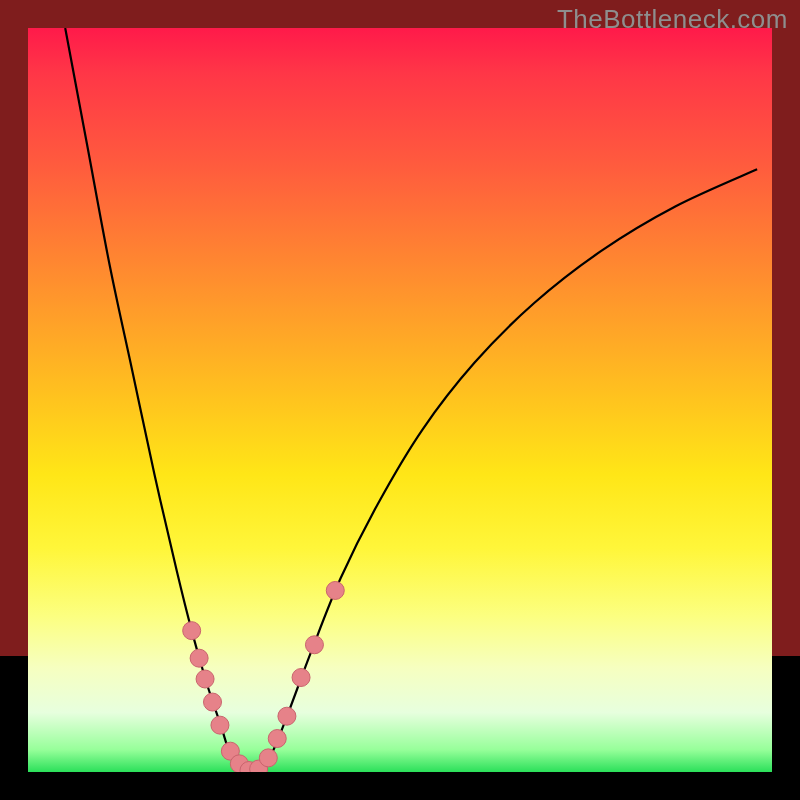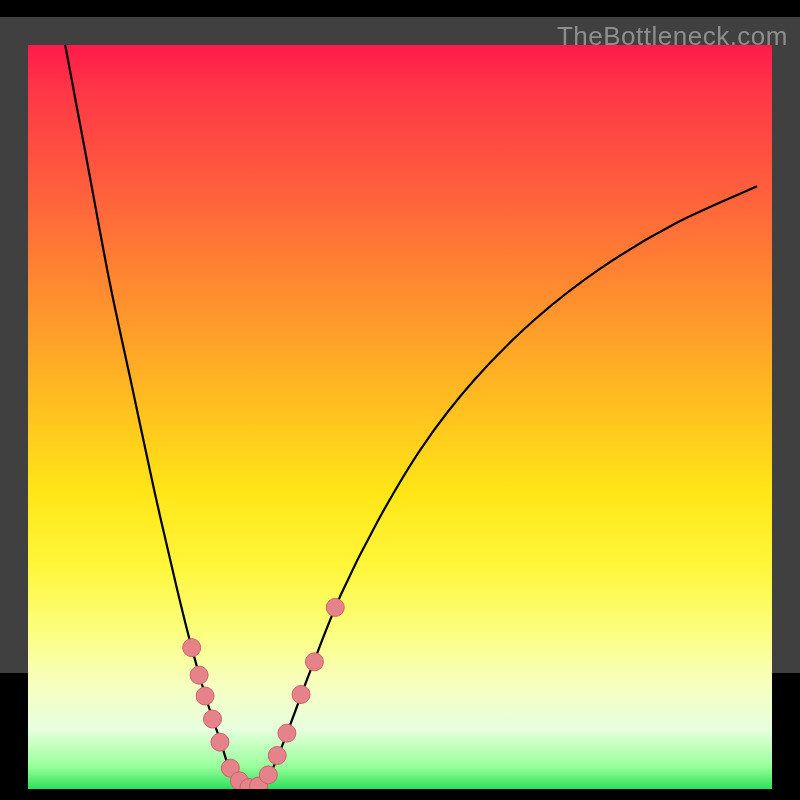--- a/index.html
+++ b/index.html
@@ -6,25 +6,25 @@
     margin: 0;
     padding: 0;
     width: 800px;
     height: 800px;
     background: #000;
     overflow: hidden;
     font-family: Arial, Helvetica, sans-serif;
   }
   .frame {
     position: absolute;
-    top: 17px;
+    top: 0;
     left: 0;
     width: 800px;
     height: 656px;
-    background: #404040;
+    background: #7f1d1d;
   }
   .plot {
     position: absolute;
     top: 28px;
     left: 28px;
     width: 744px;
     height: 744px;
     overflow: hidden;
   }
   .gradient {

